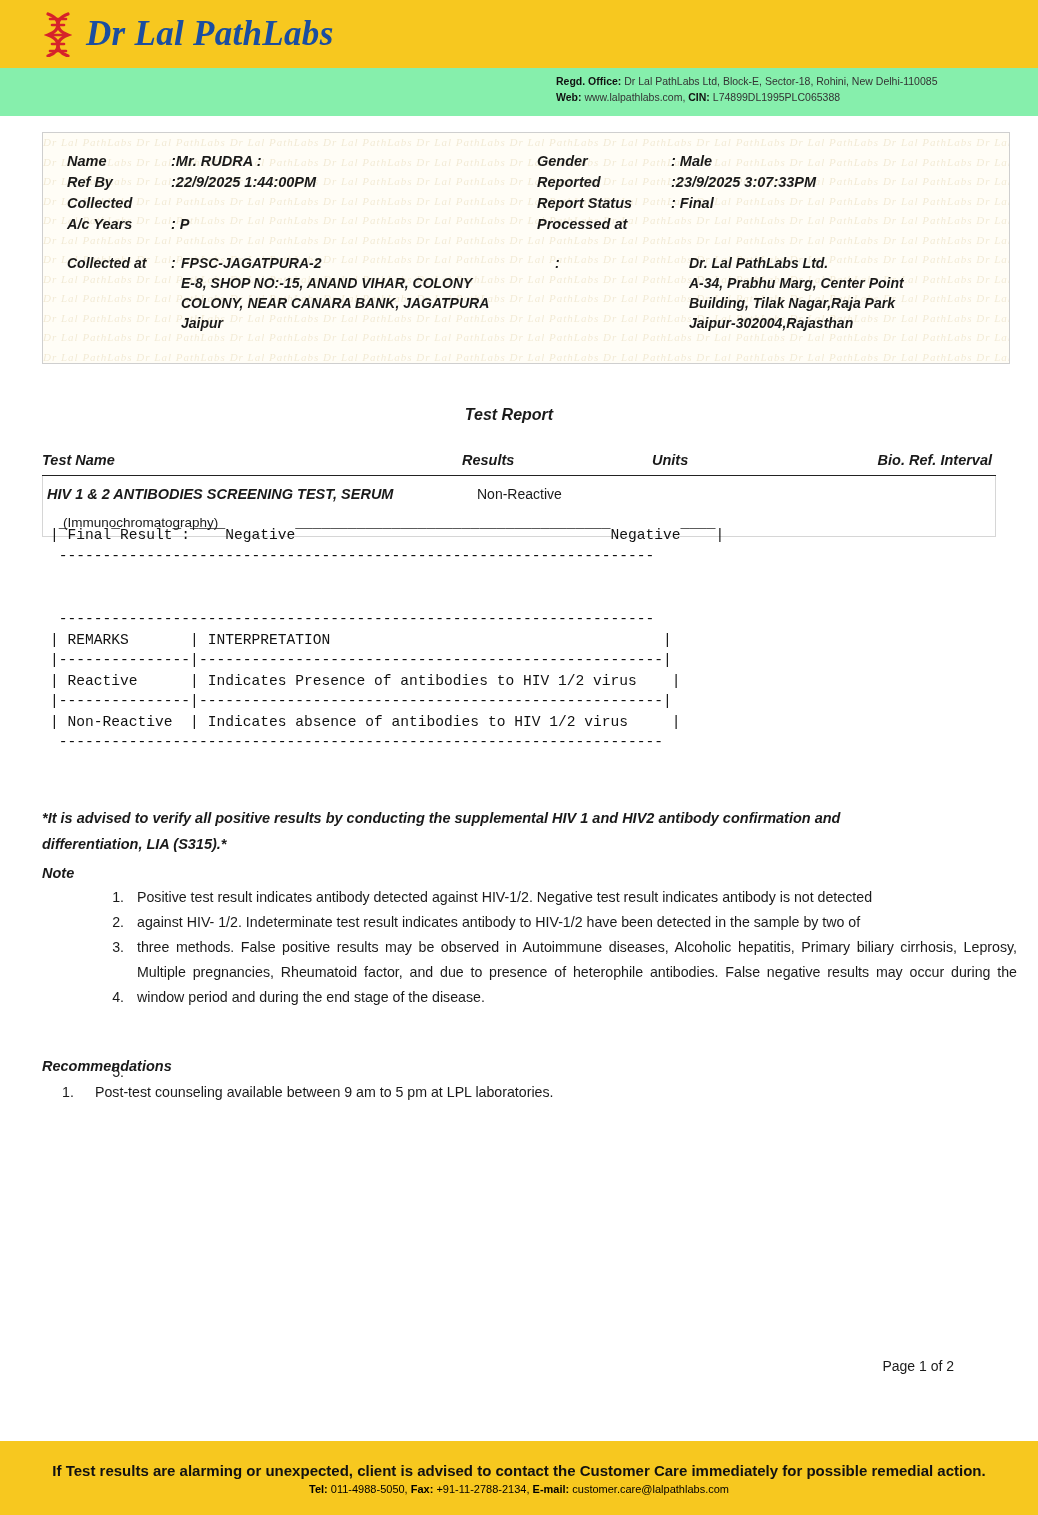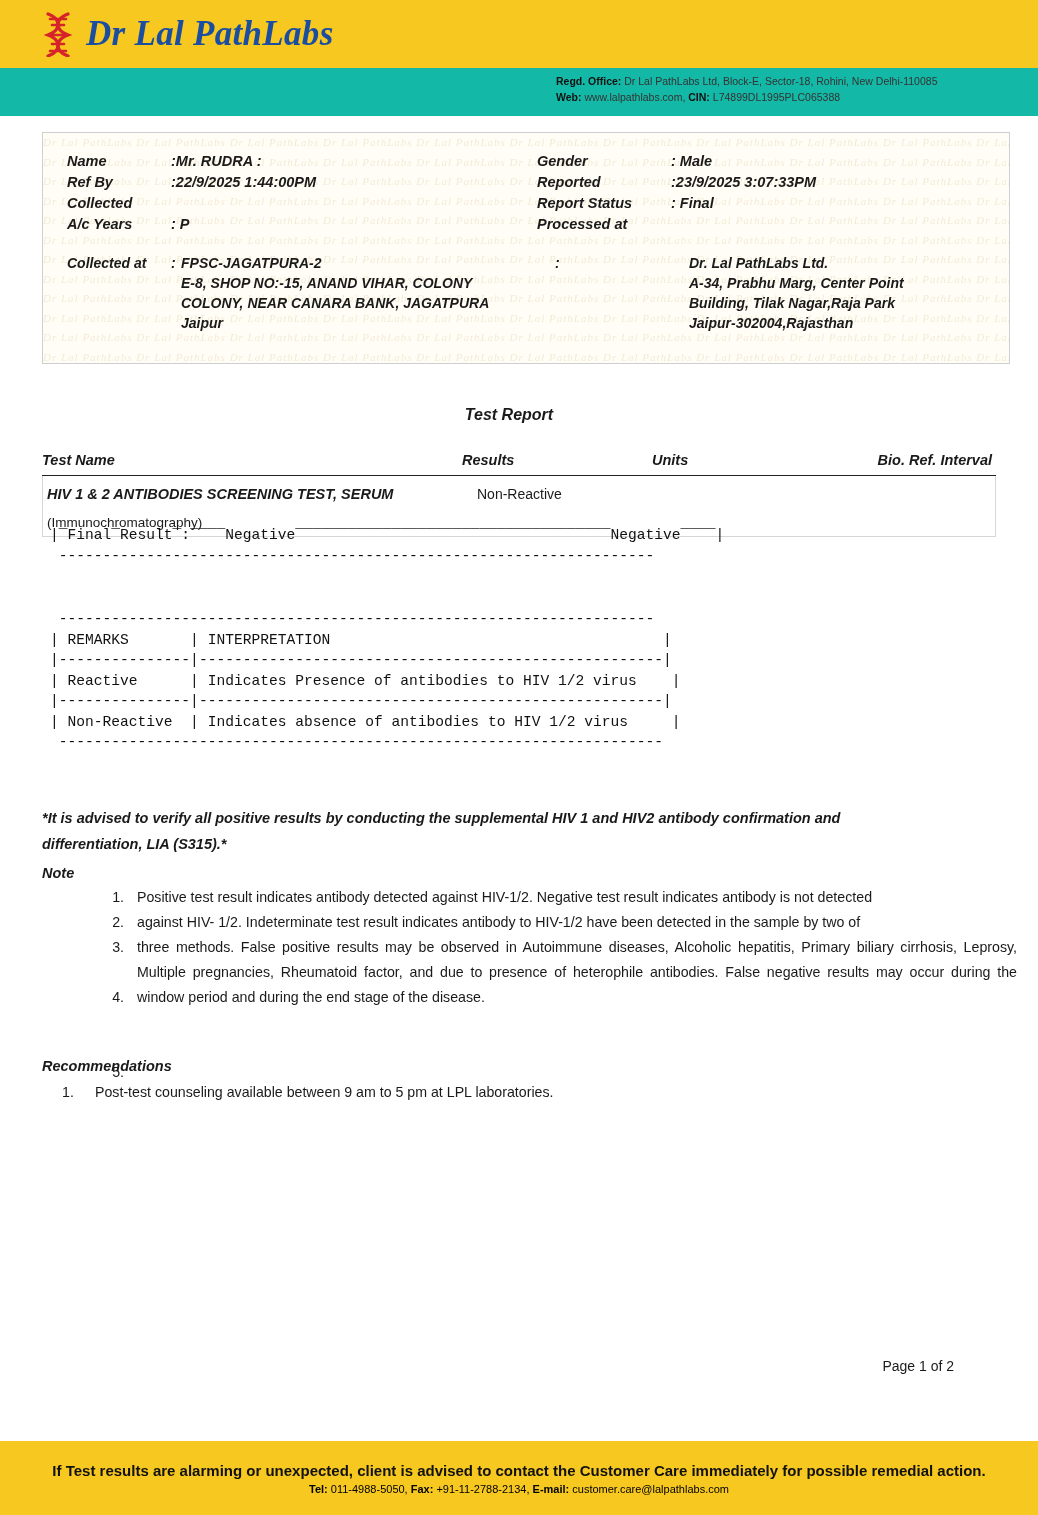--- a/index.html
+++ b/index.html
@@ -27,21 +27,21 @@
   .brand-text {
     font-family: "Liberation Serif", serif;
     font-style: italic;
     font-weight: bold;
     font-size: 35px;
     color: #1b4ea0;
     letter-spacing: 0.3px;
   }
 
   .regd-band {
-    background: #14b8a6;
+    background: #86efac;
     height: 48px;
     padding: 6px 0 0 0;
     text-align: left;
   }
   .regd-inner { padding-left: 556px; }
   .regd-line {
     font-size: 10.5px;
     color: #333;
     line-height: 1.5;
     white-space: nowrap;
@@ -136,20 +136,21 @@
     font-size: 14.5px;
     font-weight: bold;
     font-style: italic;
     padding-left: 4px;
   }
   .rr-method {
     font-size: 13.5px;
     font-weight: normal;
     font-style: normal;
     padding-top: 13px;
+    margin-left: 16px;
   }
   .rr-res { width: 190px; font-size: 14px; padding-left: 14px; }
 
   .mono-block {
     font-family: "Liberation Mono", monospace;
     font-size: 14.6px;
     line-height: 21px;
     white-space: pre;
     margin: -12px 42px 0 50px;
     color: #111;

